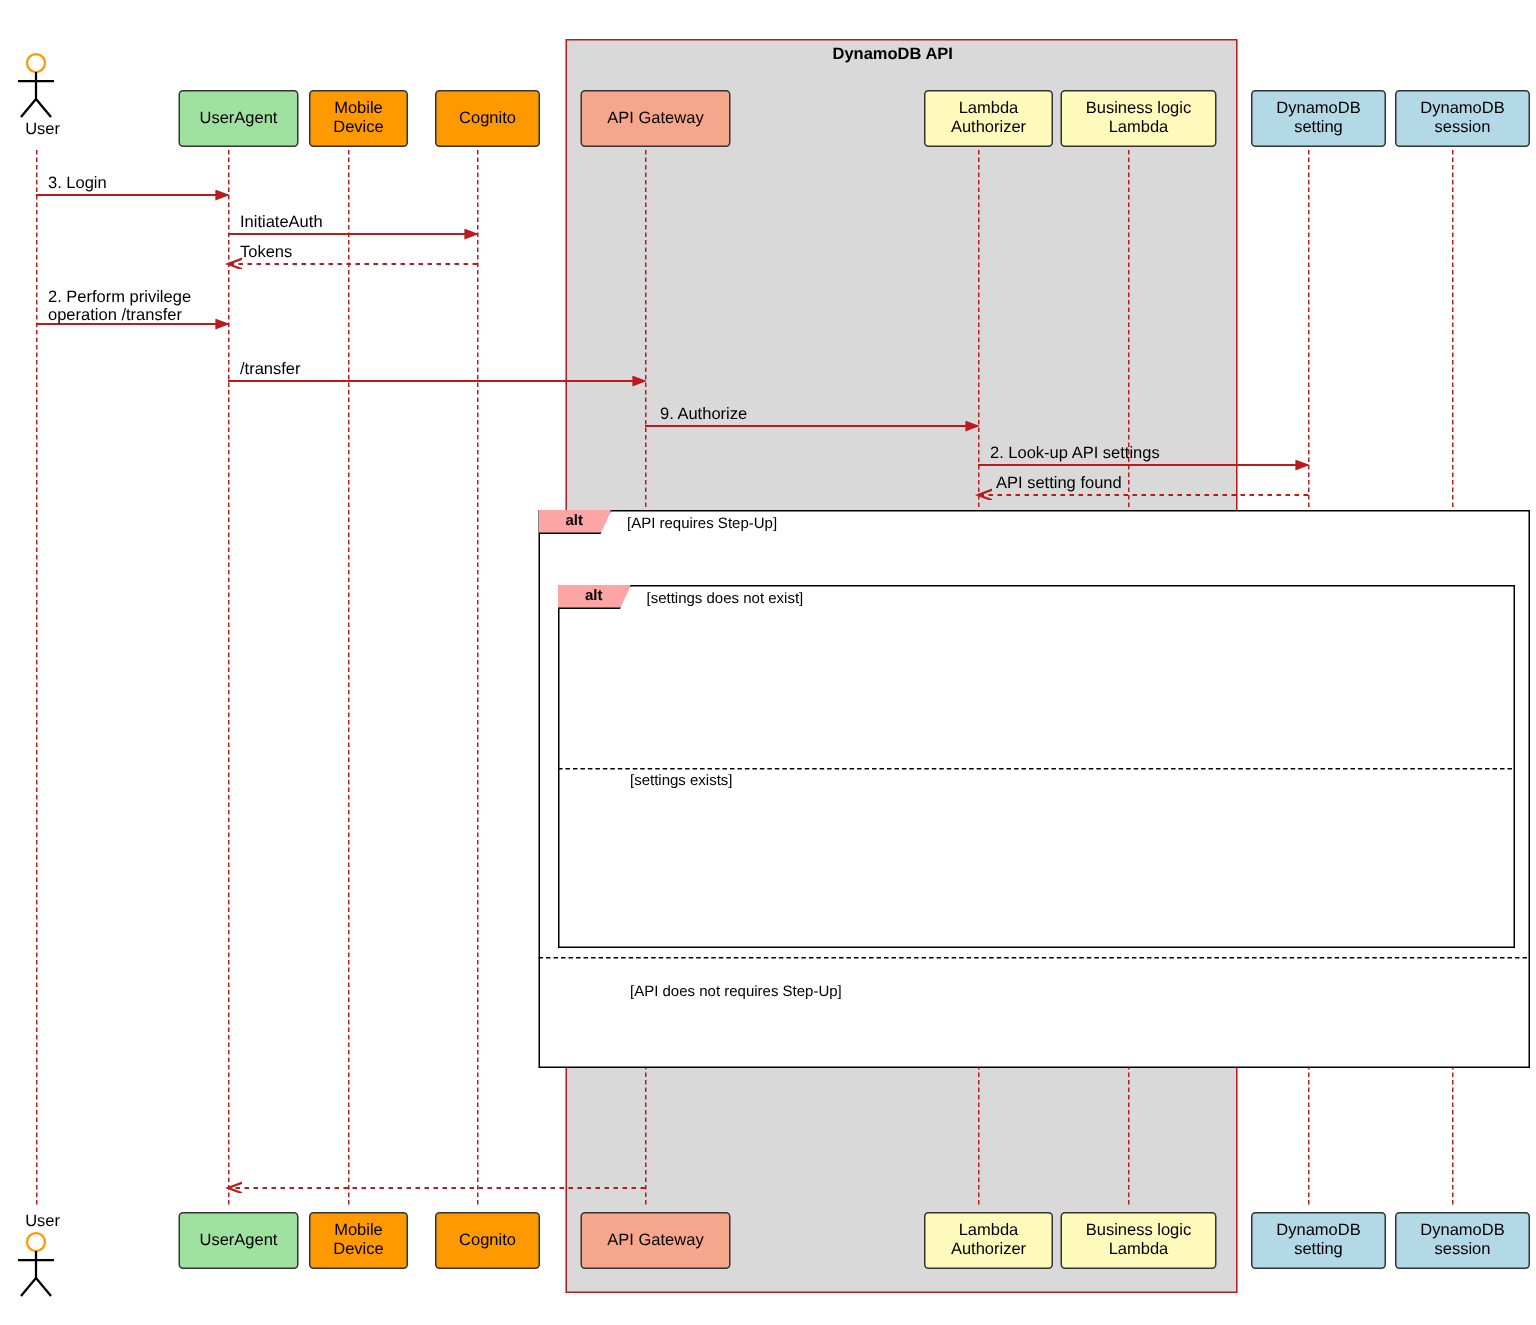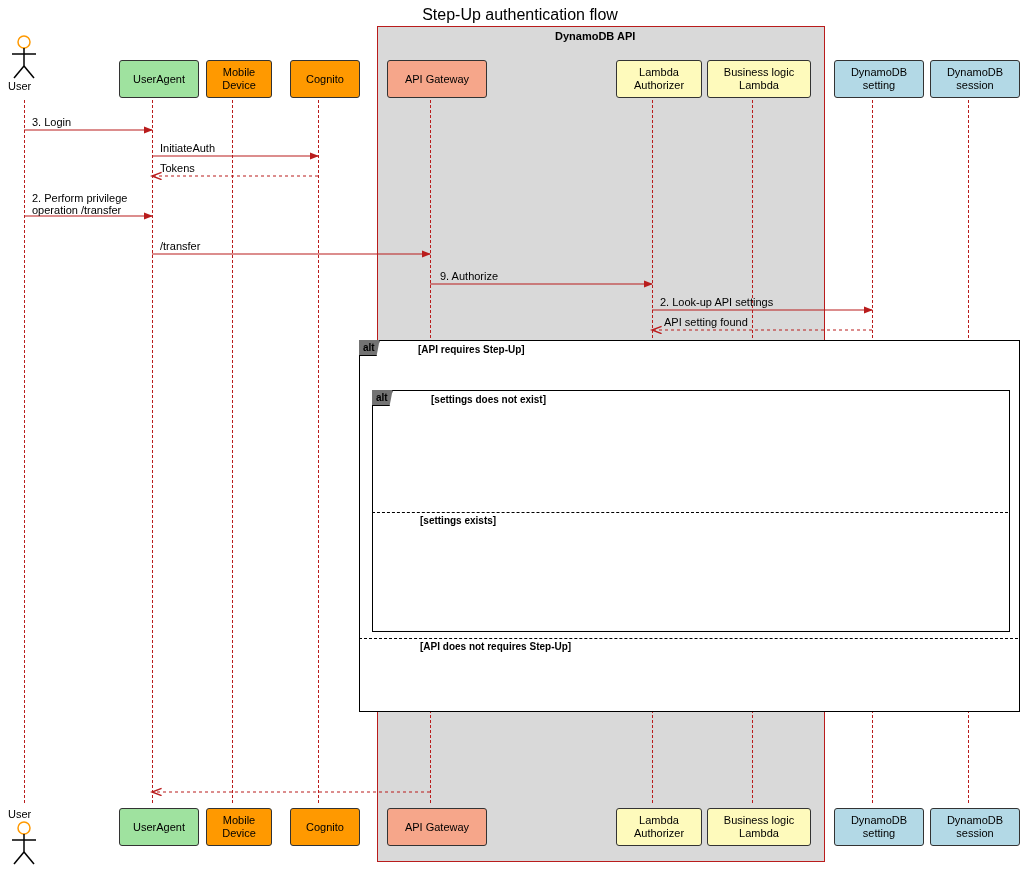--- a/index.html
+++ b/index.html
@@ -1,37 +1,36 @@
 <!DOCTYPE html>
 <html><head>
 <meta charset="utf-8">
 <style>
 html,body{margin:0;padding:0;font-family:Arial,Helvetica,sans-serif;font-size:11px;color:#000;background:#fff}
 .canvas{position:relative;width:1024px;height:883px}
 .title{position:absolute;font-size:16px;font-weight:400;text-align:center}
 .box{position:absolute;border:1px solid #333;border-radius:3px;text-align:center;padding:4px 6px;font-size:11px;line-height:13px;display:flex;align-items:center;justify-content:center}
 .lifeline{position:absolute;width:0;border-left:1.5px dashed #b91c1c}
-.actor{position:absolute;text-align:left}
+.actor{position:absolute;text-align:right}
 .actor svg{display:block;margin:0 auto}
 .txt{position:absolute;font-size:11px;background:rgba(255,255,255,0)}
 .arrow-solid{stroke:#b91c1c;stroke-width:1.2;fill:none}
 .arrow-dashed{stroke:#b91c1c;stroke-width:1.2;fill:none;stroke-dasharray:3 3}
 .arrowhead{fill:#b91c1c}
 .privbox{position:absolute;background:#d9d9d9;border:1px solid #b91c1c}
 .privlabel{position:absolute;font-size:11px;font-weight:bold}
 .altframe{position:absolute;border:1.5px solid #000;background:#fff}
-.alttab{position:absolute;background:#737373;border:1px solid #000;border-top:none;border-left:none;padding:2px 4px;font-size:10px;font-weight:bold;clip-path:polygon(0 0,100% 0,85% 100%,0 100%)}
-.altcond{position:absolute;font-size:10px;font-weight:bold}
+.alttab{position:absolute;background:#fca5a5;border:1px solid #000;border-top:none;border-left:none;padding:2px 18px;font-size:10px;font-weight:bold;clip-path:polygon(0 0,100% 0,85% 100%,0 100%)}
+.altcond{position:absolute;font-size:10px;font-weight:normal}
 .altdiv{position:absolute;width:100%;border-top:1px dashed #000}
 </style>
 </head>
 <body>
 
 <div class="canvas">
-  <div class="title" style="left:370px;top:6px;width:300px">Step-Up authentication flow</div>
 
   <div class="privbox" style="left:377px;top:26px;width:446px;height:834px"></div>
   <div class="privlabel" style="left:555px;top:30px">DynamoDB API</div>
 
   <div class="lifeline" style="left:24px;top:100px;height:703px"></div>
   <div class="lifeline" style="left:152px;top:100px;height:703px"></div>
   <div class="lifeline" style="left:232px;top:100px;height:703px"></div>
   <div class="lifeline" style="left:318px;top:100px;height:703px"></div>
   <div class="lifeline" style="left:430px;top:100px;height:703px"></div>
   <div class="lifeline" style="left:652px;top:100px;height:703px"></div>
@@ -157,20 +156,20 @@
 200 if STEP_UP_COMPLETE
 401 if STEP_UP_REQUIRED</div>
   <div class="txt" style="left:440px;top:656px;white-space:pre">6. Return
 200 if STEP_UP_NOT_REQUIRED
 or API setting not found</div>
 
   <div class="altframe" style="left:359px;top:340px;width:659px;height:370px"></div>
   <div class="alttab" style="left:359px;top:340px">alt</div>
   <div class="altcond" style="left:418px;top:344px">[API requires Step-Up]</div>
   <div class="altdiv" style="left:359px;top:638px;width:659px"></div>
-  <div class="altcond" style="left:420px;top:641px">[API does not requires Step-Up]</div>
+  <div class="altcond" style="left:420px;top:656px">[API does not requires Step-Up]</div>
 
   <div class="altframe" style="left:372px;top:390px;width:636px;height:240px"></div>
   <div class="alttab" style="left:372px;top:390px">alt</div>
   <div class="altcond" style="left:431px;top:394px">[settings does not exist]</div>
   <div class="altdiv" style="left:372px;top:512px;width:636px"></div>
   <div class="altcond" style="left:420px;top:515px">[settings exists]</div>
 </div>
 
 </body></html>

